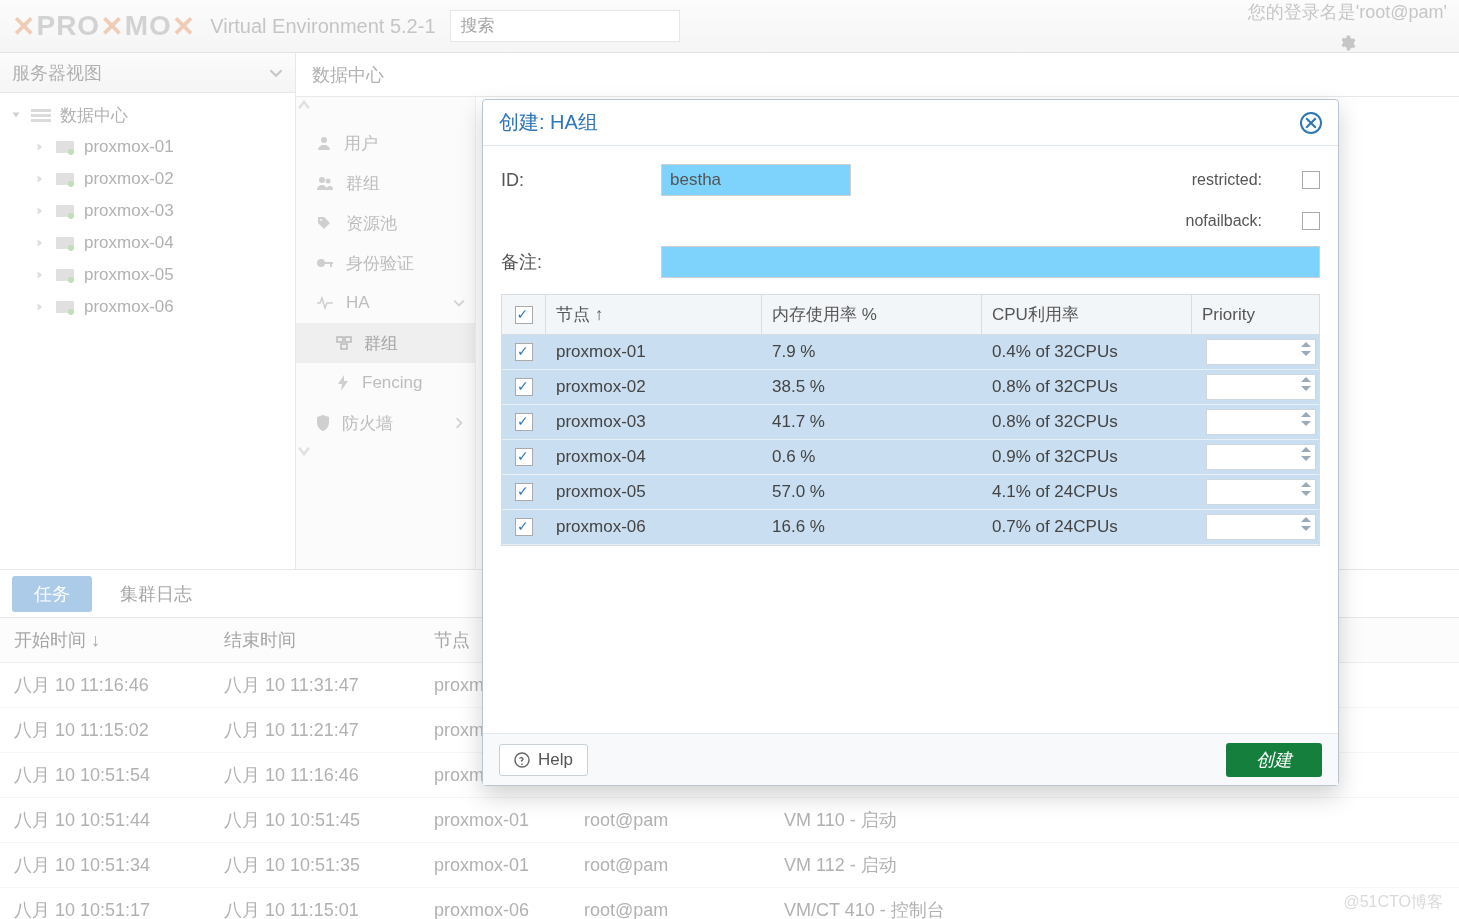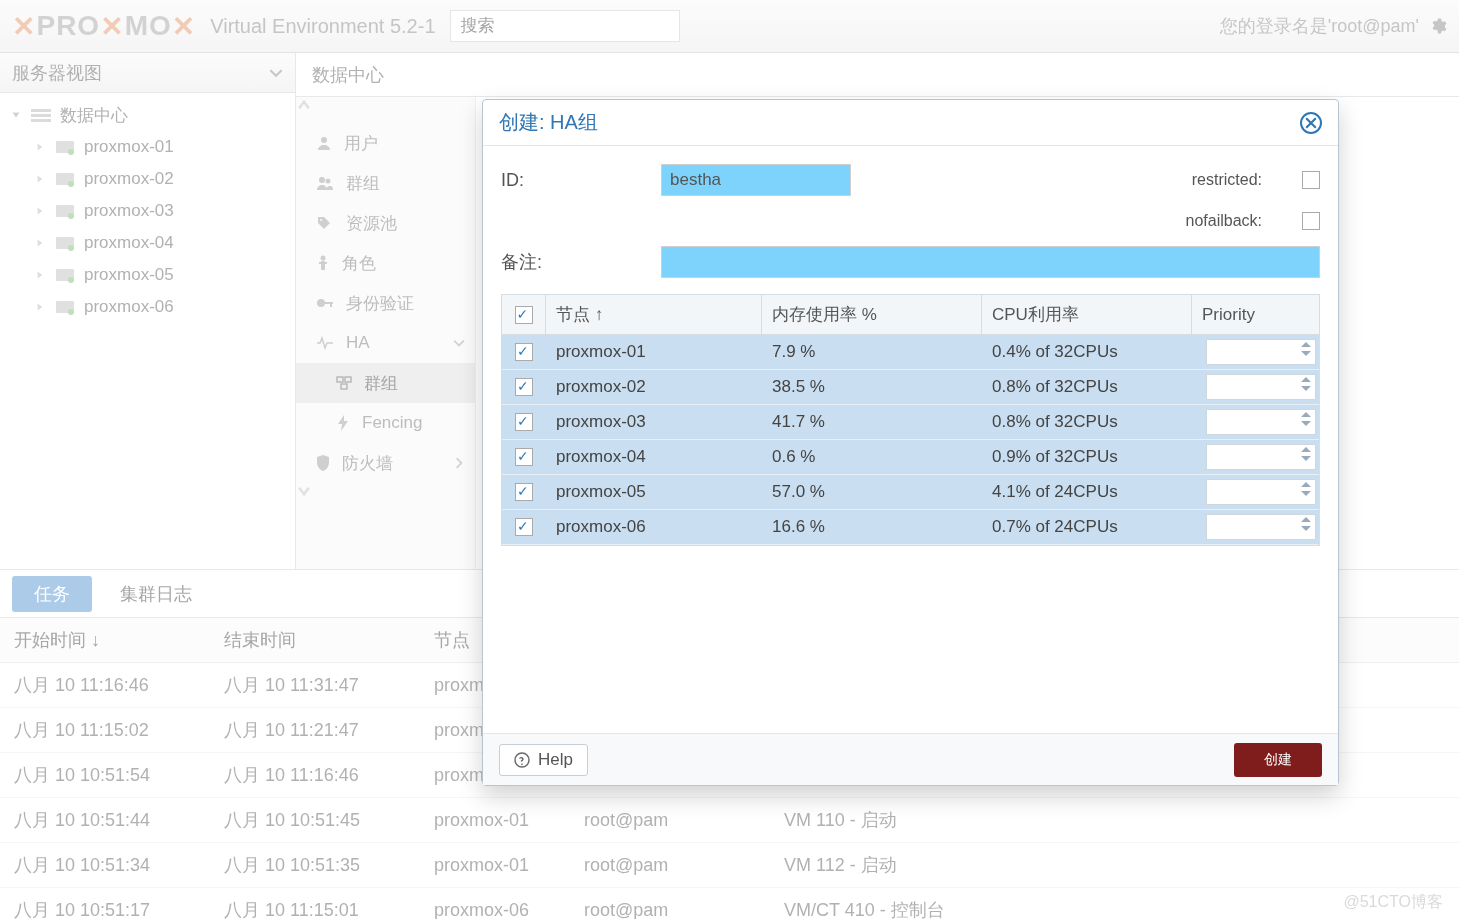--- a/index.html
+++ b/index.html
@@ -4,21 +4,21 @@
 <style>
   * { box-sizing: border-box; font-family: "Helvetica Neue", Arial, "Microsoft YaHei", sans-serif; }
   html, body { margin: 0; padding: 0; width: 1459px; height: 919px; overflow: hidden; background: #fff; color: #555; font-size: 16px; }
 
   
   #topbar { height: 53px; background: linear-gradient(#fafafa, #f0f0f0); border-bottom: 1px solid #d4d4d4; display: flex; align-items: center; padding: 0 12px; gap: 14px; }
   .logo { display: flex; align-items: center; gap: 0; font-weight: 800; font-size: 28px; letter-spacing: 1px; color: #bbb; }
   .logo .x { color: #e07a3e; opacity: .55; }
   .env { color: #a6a6a6; font-size: 20px; }
   .search { width: 230px; height: 32px; border: 1px solid #d9d9d9; background: #fff; padding: 0 10px; color: #555; font-size: 17px; }
-  .top-right { margin-left: auto; display: flex; align-items: center; gap: 10px; color: #a8a8a8; font-size: 18px; }
+  .top-right { margin-left: auto; display: flex; align-items: center; gap: 10px; color: #a8a8a8; font-size: 18px; flex-direction: column; }
   .gear { width: 18px; height: 18px; display:inline-block;}
 
   
   #mainrow { display: flex; height: calc(100% - 53px - 350px); }
 
   
   #leftpanel { width: 296px; border-right: 1px solid #dcdcdc; background: #fff; display:flex; flex-direction:column;}
   .viewselect { height: 40px; border-bottom: 1px solid #dcdcdc; background: linear-gradient(#fafafa,#f0f0f0); display:flex; align-items:center; padding: 0 12px; color:#888; font-size:18px; justify-content:space-between;}
   .tree { padding: 6px 0; }
   .tree-row { display:flex; align-items:center; height: 32px; padding-left: 10px; gap: 8px; color:#888; font-size:17px;}
@@ -72,21 +72,21 @@
   .ha-col5 { flex:1; padding-left:10px; height:100%; display:flex;align-items:center;}
   .ha-row { display:flex; height:35px; align-items:center; background:#c9def0; border-bottom:1px solid #e8eff5; color:#444; font-size:17px;}
   .ha-row .ha-col1,.ha-row .ha-col2,.ha-row .ha-col3,.ha-row .ha-col4,.ha-row .ha-col5 { border-right:none;}
   .spinbox { width:110px; height:26px; background:#fff; border:1px solid #cfd7de; margin-left:4px; position:relative;}
   .spinbox .arrowgroup { position:absolute; right:4px; top:2px; display:flex; flex-direction:column; gap:0;}
   .tri { width:0;height:0;border-left:5px solid transparent;border-right:5px solid transparent;}
   .tri.up { border-bottom:5px solid #9ab;}
   .tri.down { border-top:5px solid #9ab; margin-top:4px;}
   .m-foot { height:52px; border-top:1px solid #dfe6ec; display:flex; align-items:center; padding:0 16px; background:#f7f9fb;}
   .helpbtn { border:1px solid #c8cfd5; background:#fff; border-radius:3px; height:32px; padding:0 14px; display:flex; align-items:center; gap:8px; color:#555; font-size:17px;}
-  .createbtn { margin-left:auto; background:#7f1d1d; color:#fff; height:34px; padding:0 30px; border-radius:3px; font-size:14px; border:none;}
+  .createbtn { margin-left:auto; background:#15803d; color:#fff; height:34px; padding:0 30px; border-radius:3px; font-size:18px; border:none;font-style:italic;}
 
   
   svg { display:block; }
 </style>
 </head>
 <body>
 
 <div id="topbar">
   <div class="logo">
     <span class="x">✕</span>
@@ -256,30 +256,20 @@
           <span>
               <svg width="18" height="16" viewBox="0 0 18 16" fill="#b5b5b5">
                 <path d="M2 2h6l6 6-6 6-6-6z"></path>
                 <circle cx="5" cy="5" r="1" fill="#f9f9f9"></circle>
               </svg>
             </span>
           <span>资源池</span>
         </div>
         <div class="cfg-item">
           <span>
-              <svg width="14" height="16" viewBox="0 0 14 16" fill="#b5b5b5">
-                <circle cx="7" cy="3" r="2.5"></circle>
-                <rect x="5" y="6" width="4" height="9"></rect>
-                <rect x="3" y="7" width="8" height="2"></rect>
-              </svg>
-            </span>
-          <span>角色</span>
-        </div>
-        <div class="cfg-item">
-          <span>
               <svg width="18" height="16" viewBox="0 0 18 16" fill="#b5b5b5">
                 <circle cx="5" cy="8" r="4"></circle>
                 <rect x="8" y="7" width="9" height="2"></rect>
                 <rect x="14" y="7" width="2" height="5"></rect>
               </svg>
             </span>
           <span>身份验证</span>
         </div>
         <div class="cfg-item cfg-ha">
           <span style="display:flex;align-items:center;gap:12px;">

